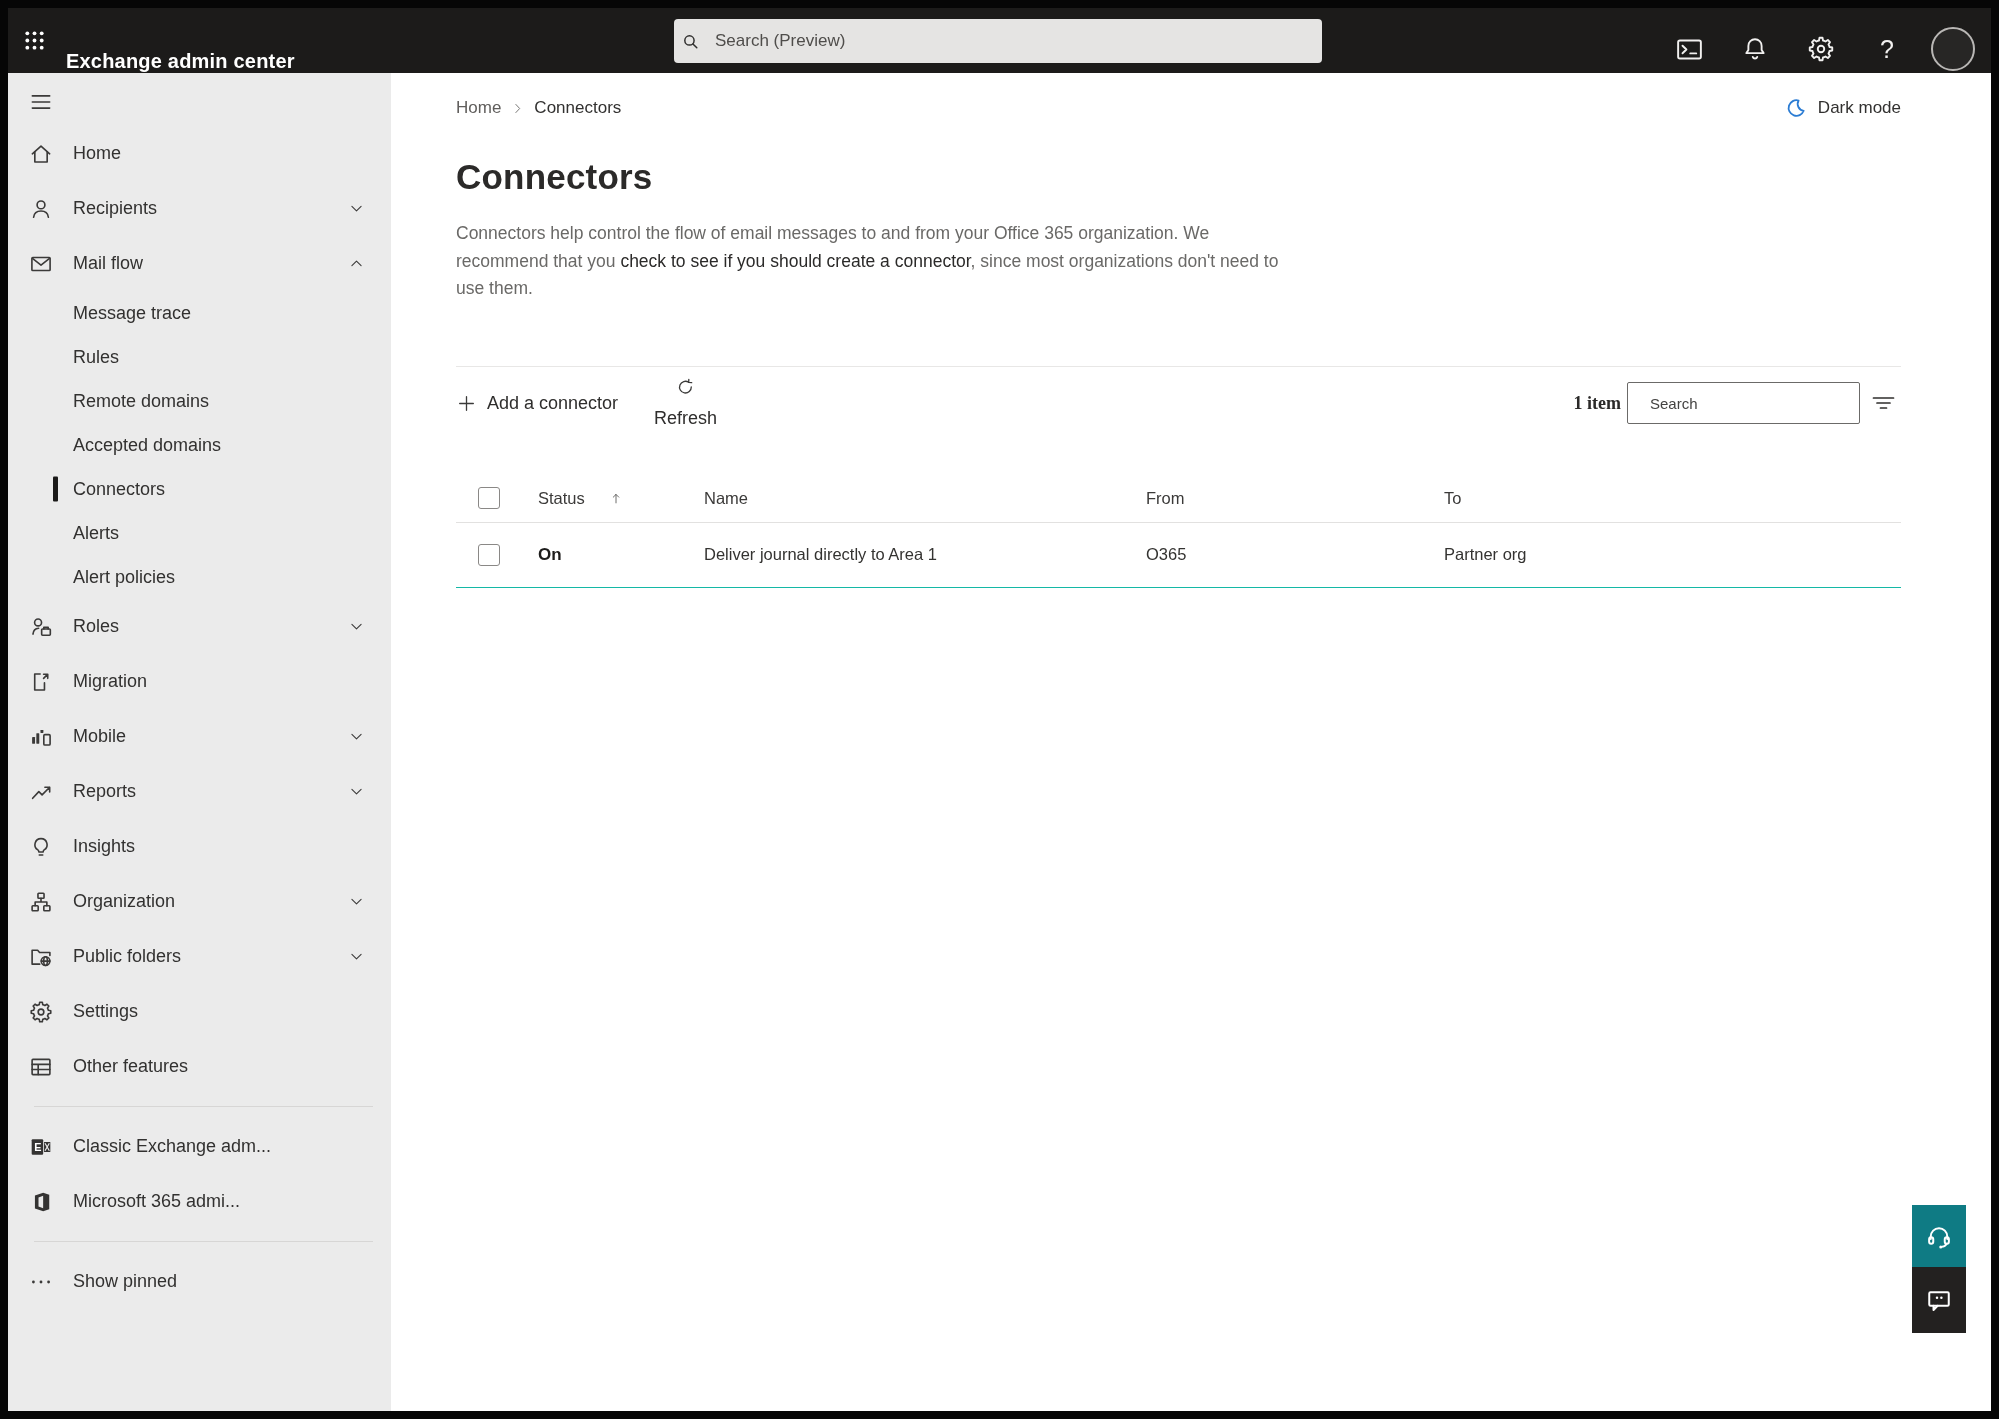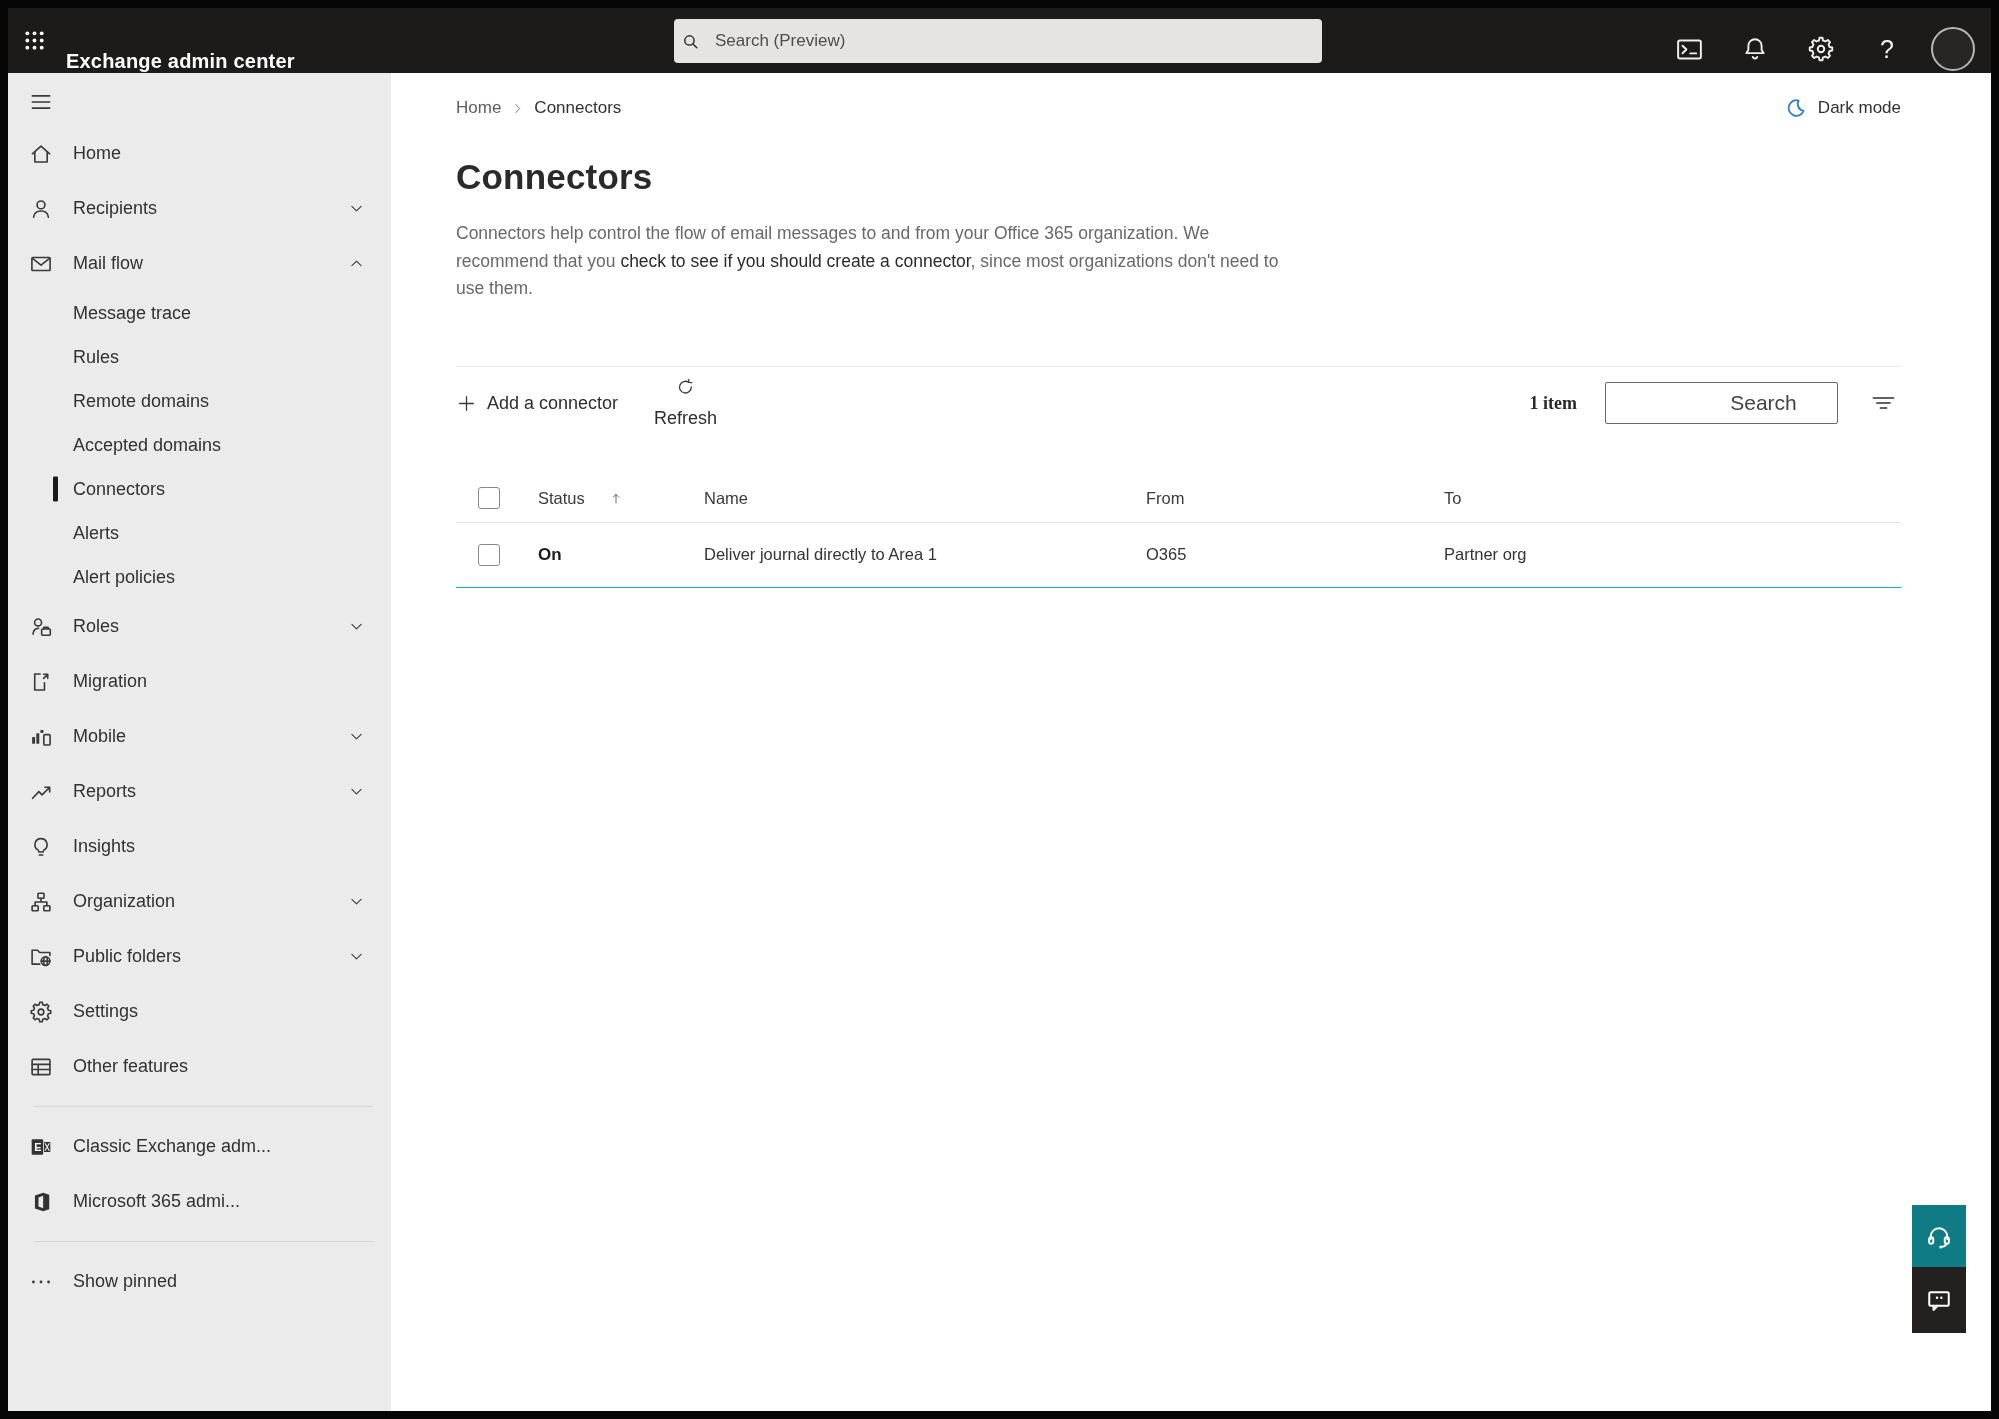--- a/index.html
+++ b/index.html
@@ -55,24 +55,24 @@
   .crumb-sep{margin:0 10px;}
   .crumb-cur{color:#323130;}
   .darkmode{display:flex;align-items:center;gap:10px;cursor:pointer;font-size:17px;color:#323130;}
   .page-title{font-size:35px;font-weight:700;color:#2b2a29;margin:37px 0 0 0;letter-spacing:.2px;}
   .page-desc{margin:23px 0 0 0;max-width:840px;font-size:17.5px;line-height:27.5px;color:#6a6967;}
   .desc-em{color:#2b2a29;}
 
   .toolbar{margin-top:63px;border-top:1px solid #e8e7e6;height:73px;display:flex;align-items:center;}
   .tool-btn{display:flex;align-items:center;gap:10px;font-size:18px;color:#2f2e2d;cursor:pointer;}
   .tool-btn + .tool-btn{margin-left:36px;flex-direction:column;}
-  .toolbar-right{margin-left:auto;display:flex;align-items:center;gap:28px;}
+  .toolbar-right{margin-left:auto;display:flex;align-items:center;gap:6px;}
   .item-count{font-family:"Liberation Serif",serif;font-weight:700;font-size:18px;color:#2b2a29;}
   .grid-search{width:233px;height:42px;border:1px solid #6b6a68;border-radius:2px;background:#fff;display:flex;align-items:center;padding:0 10px;box-sizing:border-box;}
-  .grid-search input{flex:1;border:none;outline:none;background:transparent;font-size:21px;margin-left:10px;font-family:"Liberation Sans",sans-serif;color:#3a3938;text-align:center;}
+  .grid-search input{flex:1;border:none;outline:none;background:transparent;font-size:15px;margin-left:10px;font-family:"Liberation Sans",sans-serif;color:#3a3938;}
   .grid-search input::placeholder{color:#444342;opacity:1;}
   .filter-btn{cursor:pointer;padding:4px;}
 
   .table{margin-top:35px;}
   .trow{display:grid;grid-template-columns:82px 166px 442px 298px 1fr;align-items:center;}
   .thead{height:47px;border-bottom:1px solid #e2e1e0;font-size:16.5px;color:#3b3a39;}
   .tbody-row{height:64px;border-bottom:1px solid #14b8a6;font-size:16.5px;color:#343331;}
   .cell-check{padding-left:22px;}
   .checkbox{width:22px;height:22px;border:1.5px solid #8a8886;border-radius:3px;background:#fff;box-sizing:border-box;cursor:pointer;}
   .status-head{display:flex;align-items:center;gap:24px;}

